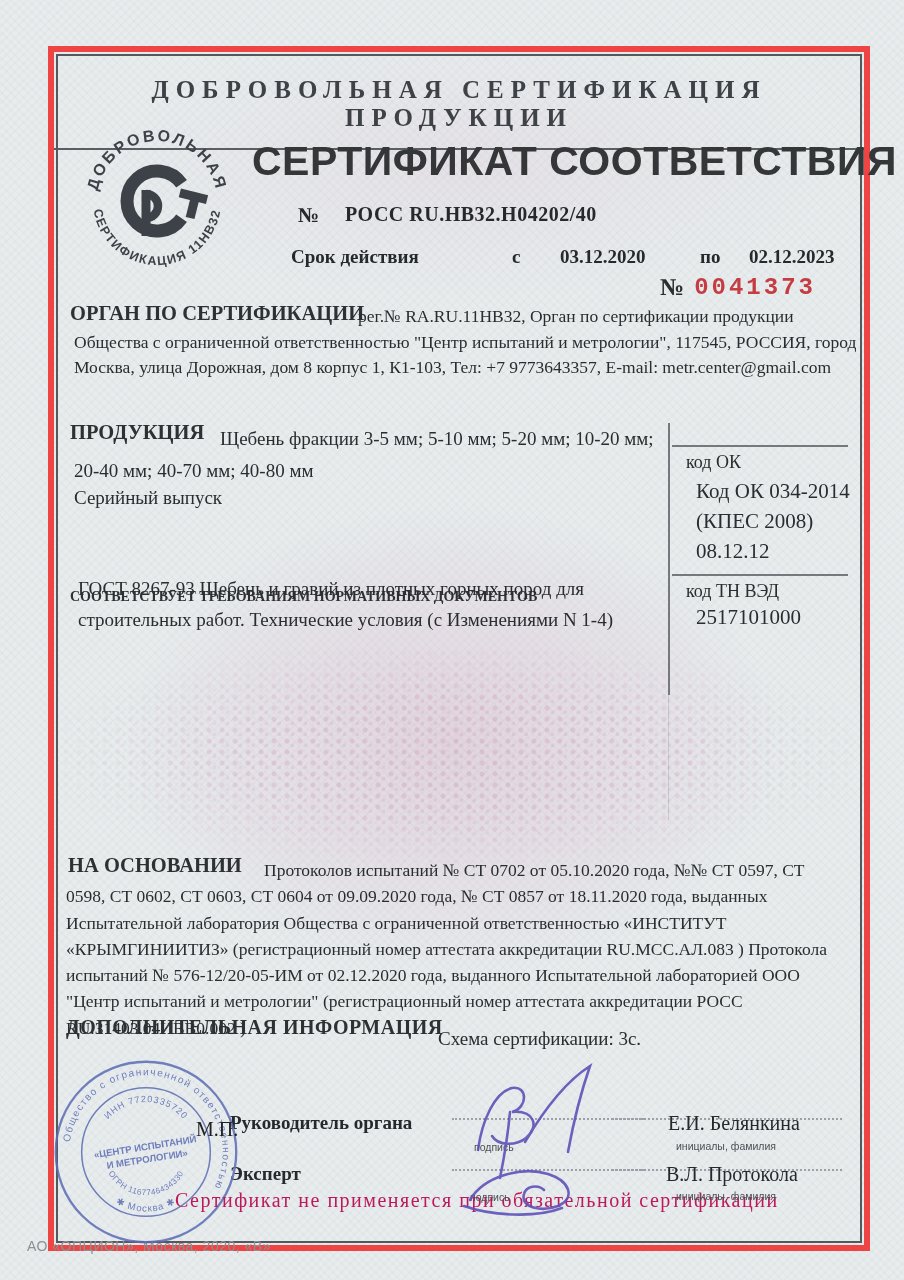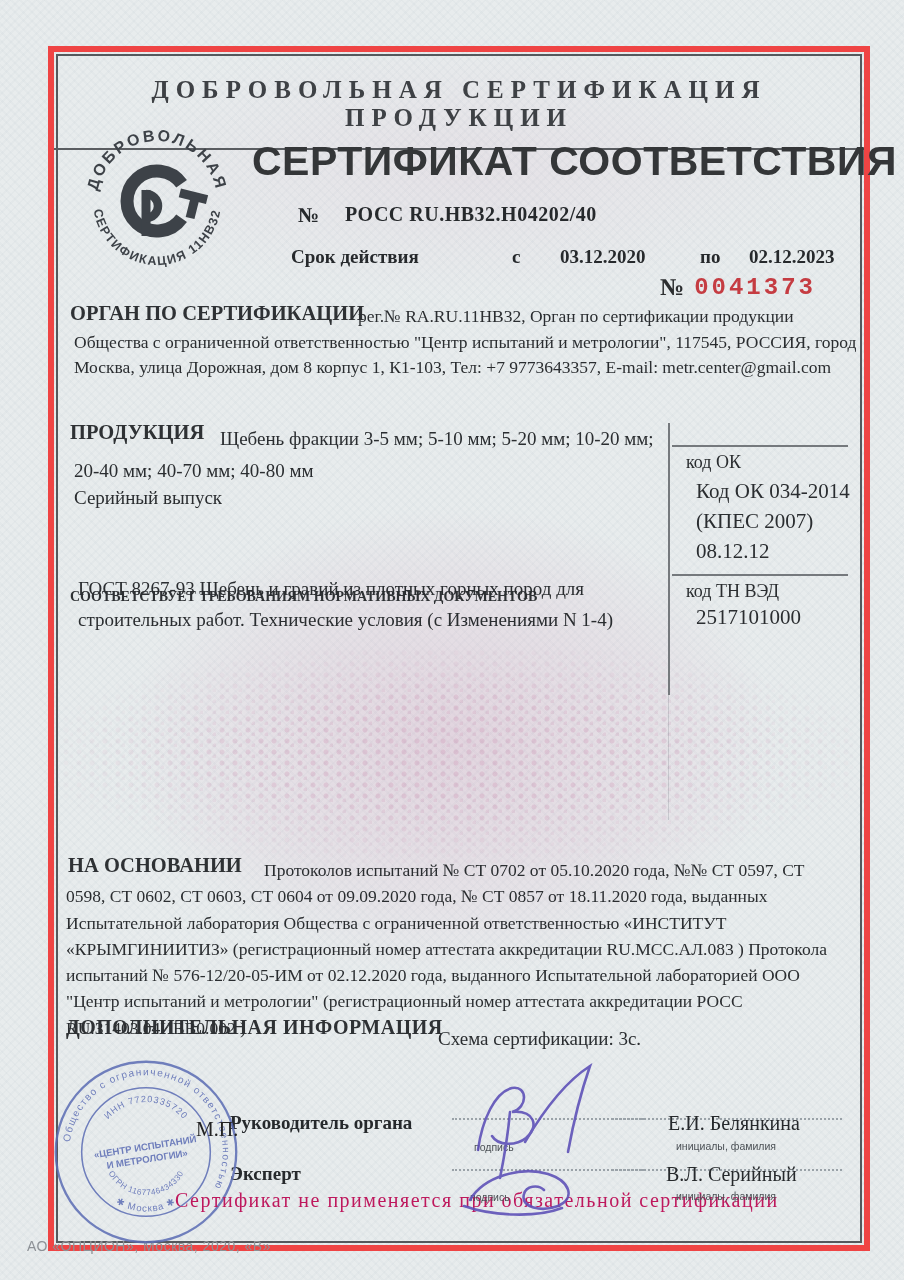--- a/index.html
+++ b/index.html
@@ -130,21 +130,21 @@
 <div class="abs sec-head" style="left:70px;top:421px;font-size:20.5px;z-index:2;">ПРОДУКЦИЯ</div>
 <div class="abs body-text" style="left:74px;top:423px;width:590px;font-size:19px;line-height:32px;text-indent:146px;z-index:2;">Щебень фракции 3-5 мм; 5-10 мм; 5-20 мм; 10-20 мм; 20-40 мм; 40-70 мм; 40-80 мм</div>
 <div class="abs body-text" style="left:74px;top:487px;font-size:19px;z-index:2;">Серийный выпуск</div>
 
 <div class="right-col-line"></div>
 <div class="right-col-line-ext"></div>
 <div class="box-top" style="left:672px;top:445px;width:176px;"></div>
 <div class="abs body-text" style="left:686px;top:452px;font-size:18px;z-index:2;">код ОК</div>
 <div class="abs body-text" style="left:696px;top:476px;font-size:21px;line-height:30px;z-index:2;">
   <div>Код ОК 034-2014</div>
-  <div>(КПЕС 2007)</div>
+  <div>(КПЕС 2008)</div>
   <div>08.12.12</div>
 </div>
 <div class="box-top" style="left:672px;top:574px;width:176px;"></div>
 <div class="abs body-text" style="left:686px;top:581px;font-size:18px;z-index:2;">код ТН ВЭД</div>
 <div class="abs body-text" style="left:696px;top:605px;font-size:21px;z-index:2;">2517101000</div>
 
 <div class="abs sec-head" style="left:70px;top:545px;font-size:14px;z-index:2;margin-top:44px;">СООТВЕТСТВУЕТ ТРЕБОВАНИЯМ НОРМАТИВНЫХ ДОКУМЕНТОВ</div>
 <div class="abs body-text" style="left:78px;top:573px;width:585px;font-size:19px;line-height:31px;z-index:2;">ГОСТ 8267-93 Щебень и гравий из плотных горных пород для строительных работ. Технические условия (с Изменениями N 1-4)</div>
 
 <div class="abs sec-head" style="left:68px;top:854px;font-size:20.5px;z-index:2;">НА ОСНОВАНИИ</div>
@@ -156,21 +156,21 @@
 <div class="abs serifb" style="left:230px;top:1112px;font-size:19px;z-index:3;">Руководитель органа</div>
 <div class="sig-line" style="left:452px;top:1118px;width:192px;"></div>
 <div class="tiny-label" style="left:474px;top:1141px;">подпись</div>
 <div class="abs" style="left:668px;top:1112px;font-size:20px;z-index:3;">Е.И. Белянкина</div>
 <div class="sig-line" style="left:612px;top:1118px;width:230px;"></div>
 <div class="tiny-label" style="left:676px;top:1140px;">инициалы, фамилия</div>
 
 <div class="abs serifb" style="left:230px;top:1163px;font-size:19px;z-index:3;">Эксперт</div>
 <div class="sig-line" style="left:452px;top:1169px;width:192px;"></div>
 <div class="tiny-label" style="left:470px;top:1191px;">подпись</div>
-<div class="abs" style="left:666px;top:1163px;font-size:20px;z-index:3;">В.Л. Серийный</div>
+<div class="abs" style="left:666px;top:1163px;font-size:20px;z-index:3;">В.Л. Протокола</div>
 <div class="sig-line" style="left:612px;top:1169px;width:230px;"></div>
 <div class="tiny-label" style="left:676px;top:1190px;">инициалы, фамилия</div>
 
 <div class="abs" style="left:196px;top:1118px;font-size:20px;color:#222;z-index:4;font-family:'Liberation Serif',serif;">М.П.</div>
 
 <svg class="abs" style="left:50px;top:1056px;z-index:3;opacity:0.85;" width="192" height="192" viewBox="0 0 200 200">
   <defs>
     <path id="stampOuter" d="M 20,100 A 80,80 0 1 1 180,100 A 80,80 0 1 1 20,100" fill="none"></path>
     <path id="stampInnTop" d="M 48,100 A 52,52 0 0 1 152,100" fill="none"></path>
     <path id="stampOgrnBottom" d="M 55,100 A 45,45 0 0 0 145,100" fill="none"></path>

